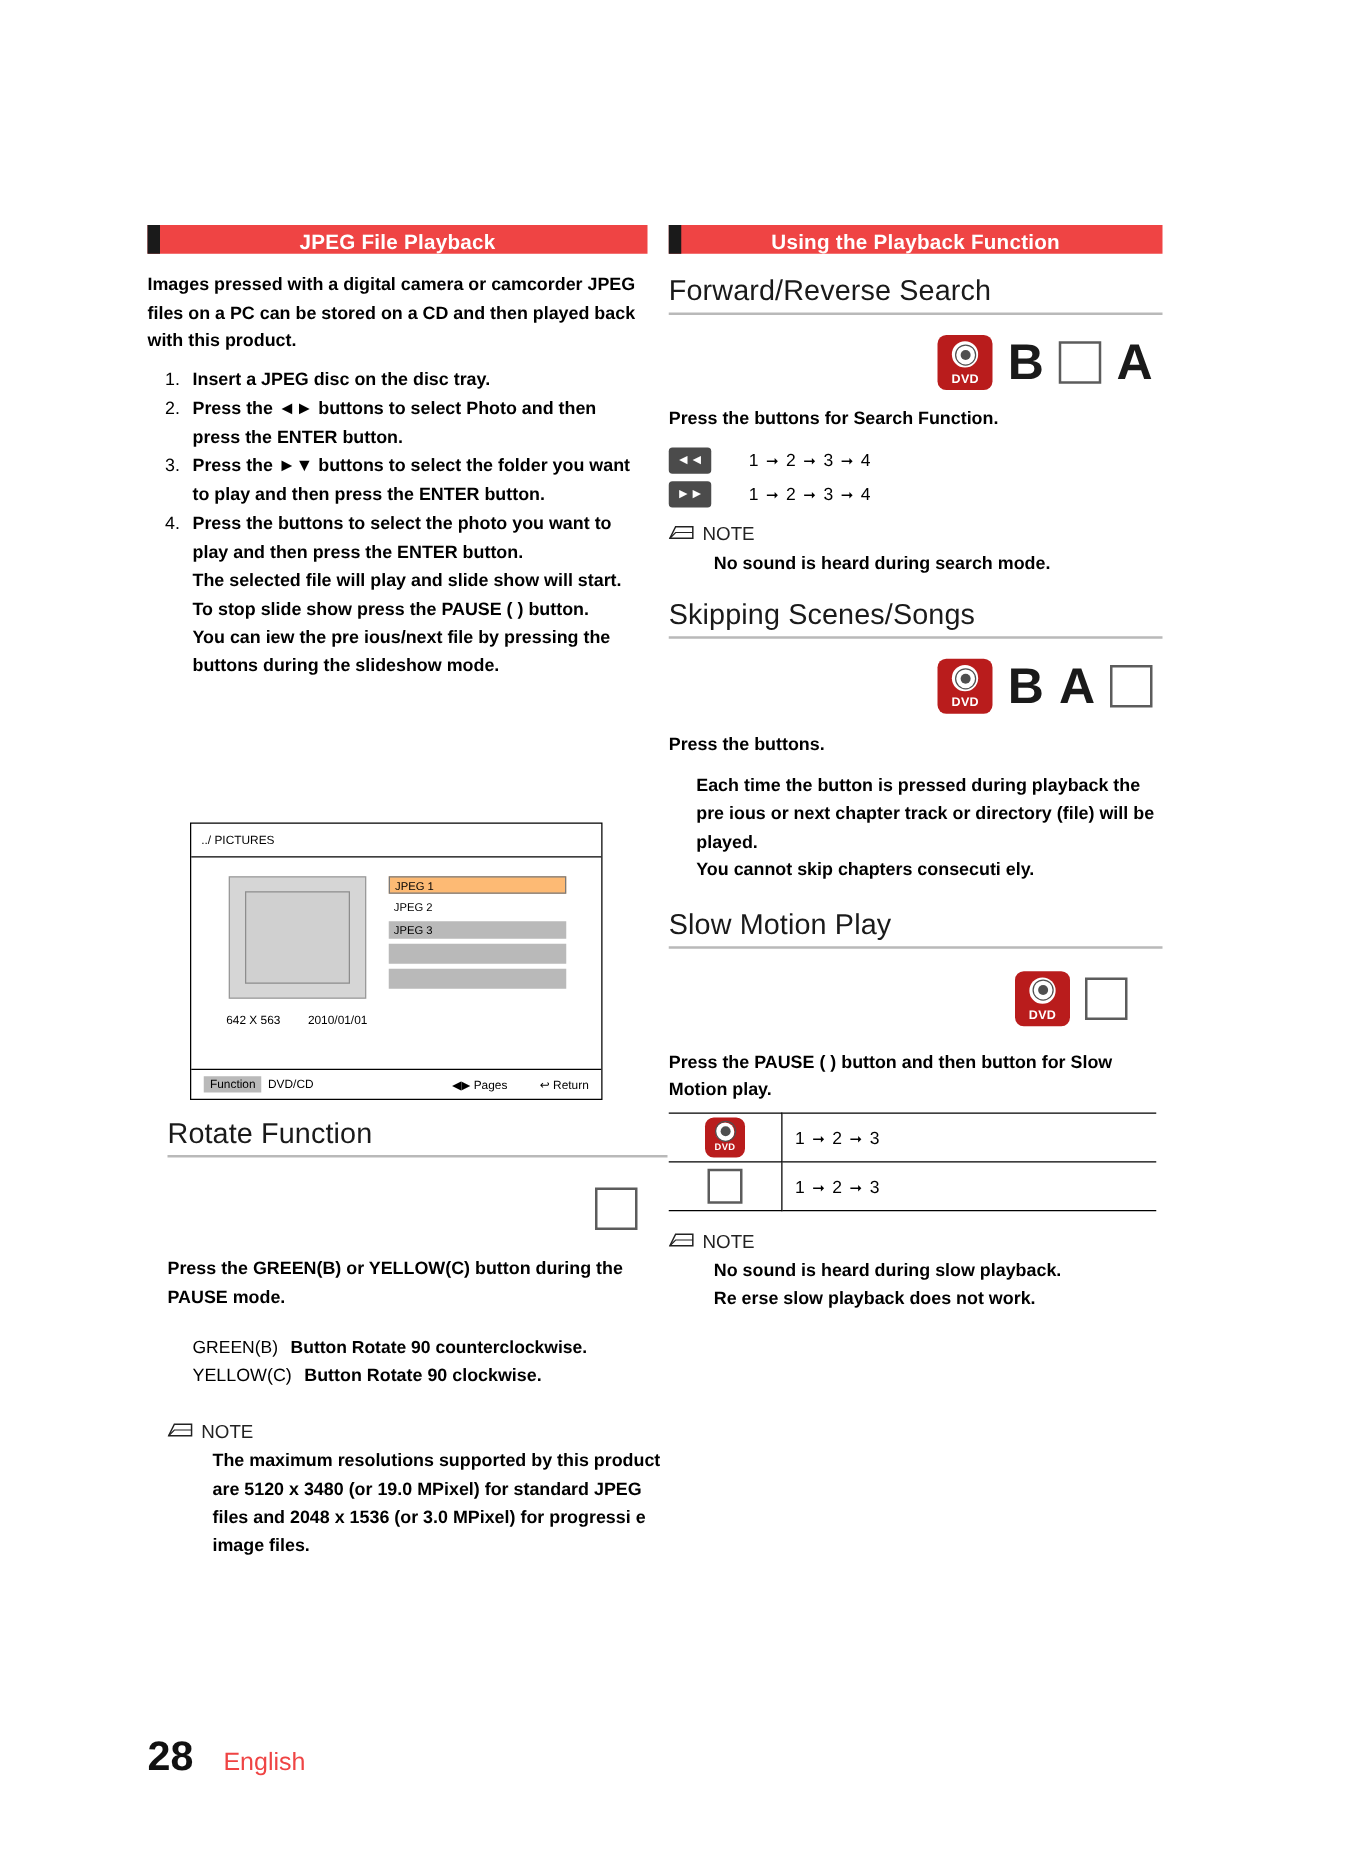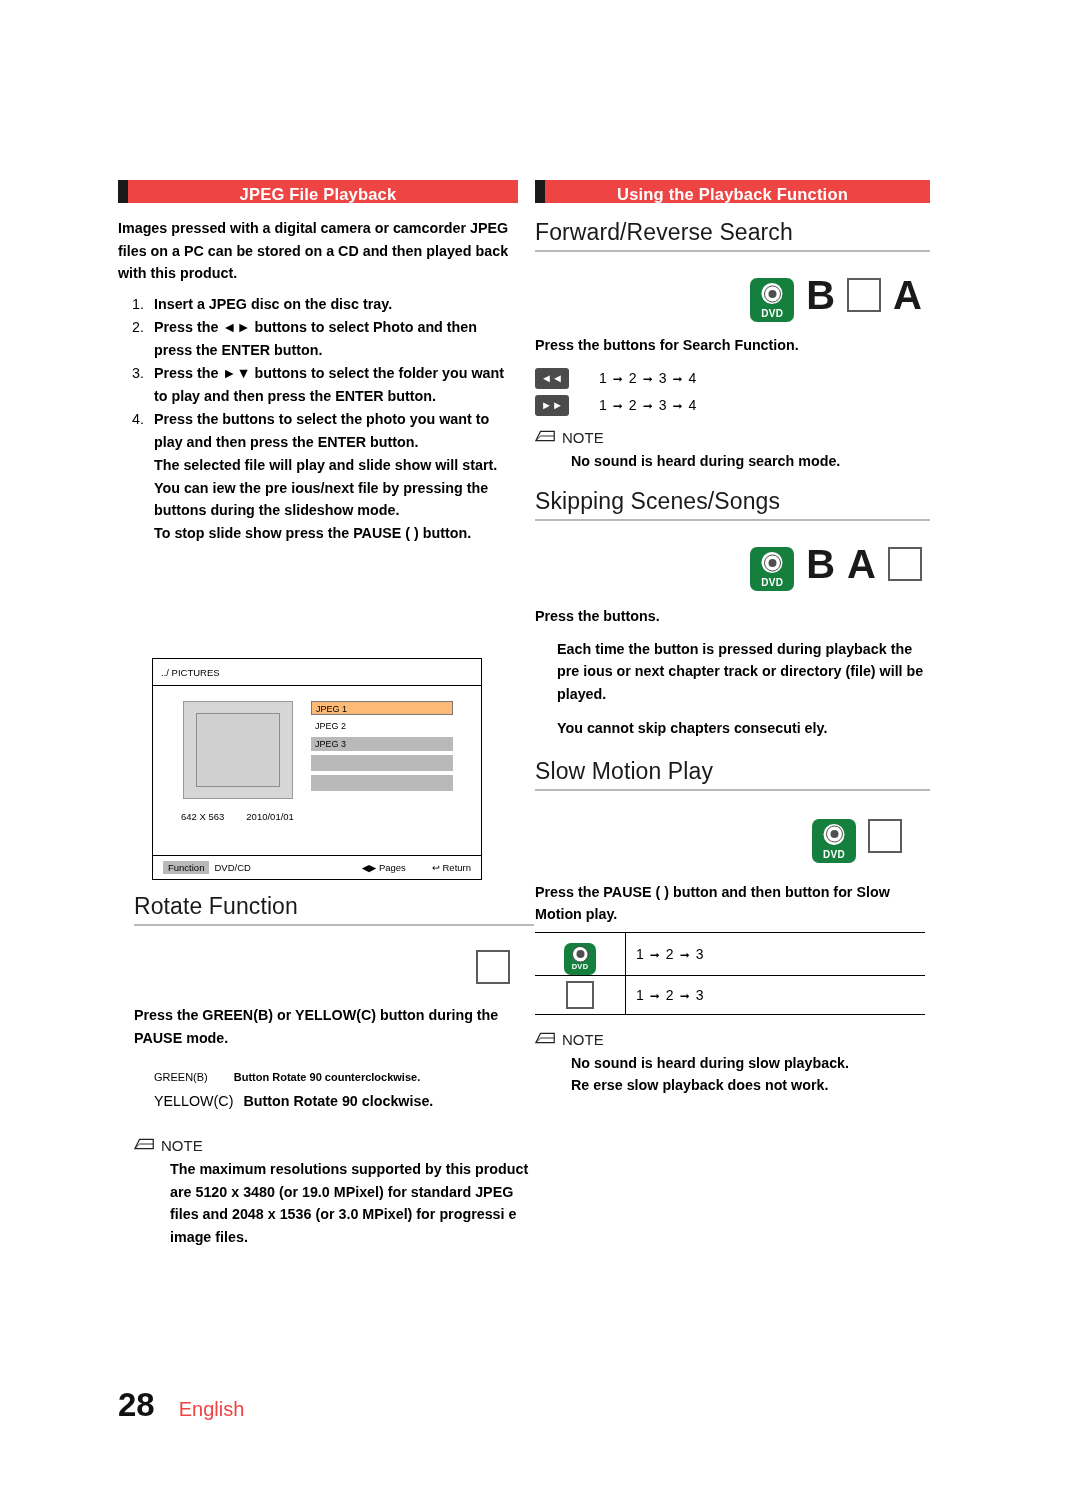--- a/index.html
+++ b/index.html
@@ -108,30 +108,29 @@
   
   .badge-row {
     display: flex;
     align-items: center;
     gap: 12px;
     justify-content: flex-end;
   }
   .disc {
     width: 44px; height: 44px;
     border-radius: 7px;
-    background: #15803d;
+    background: #b91c1c;
     color: #ffffff;
     position: relative;
     display: flex;
     flex-direction: column;
     align-items: center;
     justify-content: flex-end;
     padding-bottom: 3px;
     box-sizing: border-box;
-    margin-top: 10px;
   }
   .disc .ring {
     position: absolute;
     top: 5px; left: 50%;
     transform: translateX(-50%);
     width: 21px; height: 21px;
     border-radius: 50%;
     background: #ffffff;
   }
   .disc .ring::before {
@@ -340,22 +339,22 @@
         <span class="num">3.</span>
         <span>Press the ►▼ buttons to select the folder you want to play and then press the ENTER button.</span>
       </li>
       <li>
         <span class="num">4.</span>
         <span>Press the buttons to select the photo you want to play and then press the ENTER button.</span>
       </li>
     </ol>
 
     <div class="indent-block">The selected file will play and slide show will start.</div>
+    <div class="indent-block">To stop slide show  press the PAUSE ( ) button.</div>
     <div class="indent-block">You can  iew the pre  ious/next file by pressing the  buttons during the slideshow mode.</div>
-    <div class="indent-block">To stop slide show  press the PAUSE ( ) button.</div>
   </div>
 
   <div class="screen">
     <div class="topbar">
       <span>../ PICTURES</span>
     </div>
     <div class="thumb"></div>
     <div class="filelist">
       <div class="f sel">JPEG 1</div>
       <div class="f plain">JPEG 2</div>
@@ -386,21 +385,21 @@
   <div style="position:absolute; left:118px; top:893px; width:400px;margin-left:16px;">
     <h2 class="heading">Rotate Function</h2>
 
     <div style="display:flex; justify-content:flex-end; margin-top:24px; margin-right:24px;">
       <span class="box-letter"></span>
     </div>
 
     <div class="body-bold" style="margin-top:20px;">Press the GREEN(B) or YELLOW(C) button during the PAUSE mode.</div>
 
     <div style="margin-top:16px; padding-left:20px;">
-      <div style="display:flex; gap:26px; font-size:11px; line-height:24px;">
+      <div style="display:flex; gap:10px; font-size:14px; line-height:24px;">
         <span>GREEN(B)</span>
         <span style="font-weight:bold;">Button   Rotate 90   counterclockwise.</span>
       </div>
       <div style="display:flex; gap:10px; font-size:14.3px; line-height:24px;">
         <span>YELLOW(C)</span>
         <span style="font-weight:bold;">Button Rotate 90   clockwise.</span>
       </div>
     </div>
 
     <div class="note-wrap" style="margin-top:24px;">
@@ -482,21 +481,21 @@
           <span class="ring"></span>
           <span class="lbl">DVD</span>
         </span>
         <span class="letter">B</span>
         <span class="letter">A</span>
         <span class="box-letter"></span>
       </div>
 
       <div class="body-bold" style="margin-top:14px;">Press the  buttons.</div>
       <div class="body-bold" style="margin-top:10px; padding-left:22px;">Each time the button is pressed during playback the pre  ious or next chapter   track or directory (file) will be played.</div>
-      <div class="body-bold" style="padding-left:22px;margin-top:12px;">You cannot skip chapters consecuti  ely.</div>
+      <div class="body-bold" style="padding-left:22px;">You cannot skip chapters consecuti  ely.</div>
     </div>
 
     <div style="margin-top:18px;">
       <h2 class="heading">Slow Motion Play</h2>
 
       <div class="badge-row" style="margin-top:18px; padding-right:28px;">
         <span class="disc">
           <span class="ring"></span>
           <span class="lbl">DVD</span>
         </span>

